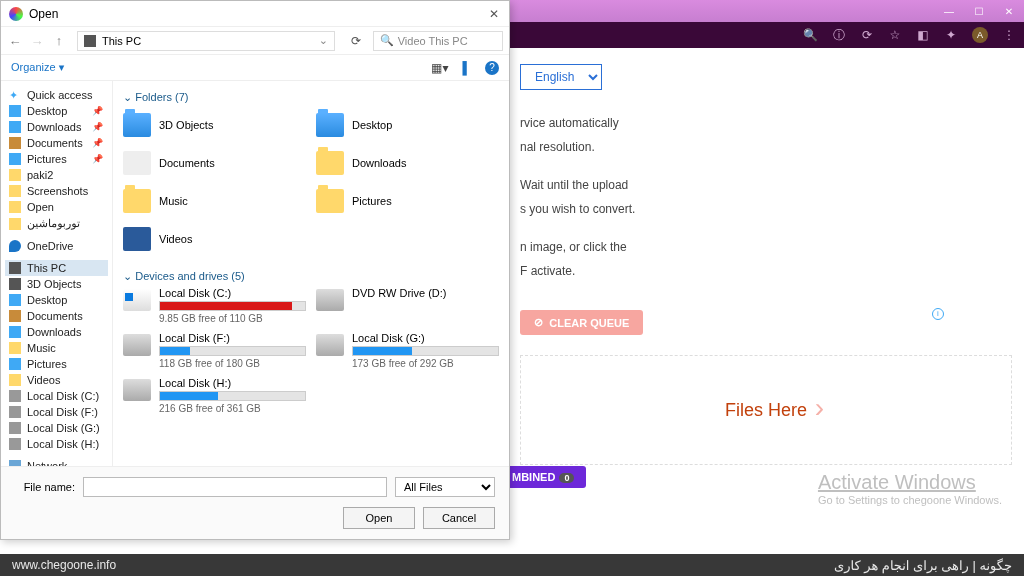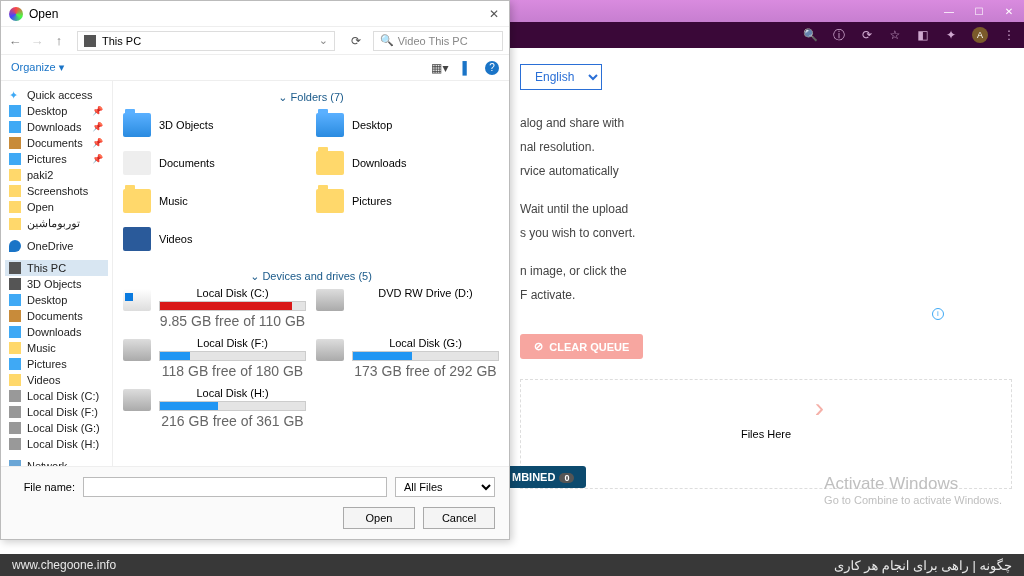--- a/index.html
+++ b/index.html
@@ -8,25 +8,25 @@
 .win-btn{width:30px;height:22px;display:flex;align-items:center;justify-content:center;color:#fff;font-size:10px;}
 .addr-bar{position:absolute;top:22px;left:0;right:0;height:26px;background:#3a0838;display:flex;justify-content:flex-end;align-items:center;padding-right:8px;gap:14px;}
 .addr-icon{width:14px;height:14px;color:#cfa8cf;font-size:12px;display:flex;align-items:center;justify-content:center;}
 .avatar{width:16px;height:16px;border-radius:50%;background:#7a5a2a;color:#fff;font-size:9px;display:flex;align-items:center;justify-content:center;}
 .page{position:absolute;top:48px;left:0;right:0;bottom:22px;background:#fff;padding:16px 12px 0 520px;font-size:12px;color:#444;}
 .lang-sel{border:1px solid #2a6fd6;padding:4px 10px;font-size:12px;color:#2a6fd6;background:#fff;}
 .page p{margin:6px 0;line-height:1.5;}
 .pdf-tools{margin-top:40px;font-size:11px;font-weight:600;color:#222;}
 .pdf-tools span{margin-right:12px;}
 .clear-btn{margin-top:24px;padding:6px 14px;background:#f7a6a0;color:#fff;border-radius:3px;font-size:11px;font-weight:600;display:inline-flex;align-items:center;gap:6px;}
-.drop-zone{margin-top:20px;height:110px;border:1px dashed #ddd;display:flex;align-items:center;justify-content:center;color:#000000;font-size:11px;position:relative;}
-.combined-btn{position:absolute;bottom:88px;left:500px;padding:5px 12px;background:#0c4a6e;color:#fff;border-radius:3px;font-size:11px;font-weight:600;margin-top:32px;}
+.drop-zone{margin-top:20px;height:110px;border:1px dashed #ddd;display:flex;align-items:center;justify-content:center;color:#c2410c;font-size:18px;position:relative;}
+.combined-btn{position:absolute;bottom:88px;left:500px;padding:5px 12px;background:#6d28d9;color:#fff;border-radius:3px;font-size:11px;font-weight:600;margin-top:32px;}
 .combined-btn .badge{background:#555;border-radius:8px;padding:0 5px;margin-left:4px;font-size:9px;}
 .activate{position:absolute;right:22px;bottom:70px;color:#bfbfbf;}
-.activate .t{font-size:17px;}
+.activate .t{font-size:20px;text-decoration:underline;}
 .activate .s{font-size:11px;}
 .info-icon{position:absolute;right:80px;top:260px;width:12px;height:12px;border:1px solid #3fa9f5;border-radius:50%;color:#3fa9f5;font-size:8px;text-align:center;line-height:10px;}
 .arrow-r{position:absolute;right:200px;bottom:130px;font-size:28px;color:#f5b0a8;}
 
 .dlg{position:absolute;top:0;left:0;width:510px;height:540px;background:#fff;border:1px solid #bbb;box-shadow:2px 2px 8px rgba(0,0,0,0.2);display:flex;flex-direction:column;font-size:12px;}
 .dlg-title{height:26px;display:flex;align-items:center;padding:0 8px;border-bottom:1px solid #eee;}
 .dlg-title .t{flex:1;font-size:12px;}
 .dlg-title .x{width:14px;text-align:center;color:#555;}
 .dlg-nav{height:28px;display:flex;align-items:center;padding:0 6px;gap:6px;border-bottom:1px solid #eee;}
 .nav-btn{width:16px;text-align:center;color:#777;font-size:13px;}
@@ -38,21 +38,21 @@
 .org{color:#1a74c7;font-size:11px;}
 .tb-r{margin-left:auto;display:flex;gap:14px;align-items:center;color:#444;}
 .tb-r .q{width:14px;height:14px;border-radius:50%;background:#1a74c7;color:#fff;font-size:10px;text-align:center;line-height:14px;}
 .dlg-body{flex:1;display:flex;overflow:hidden;}
 .sidebar{width:112px;border-right:1px solid #eee;padding:6px 4px;overflow:hidden;}
 .sb-item{display:flex;align-items:center;padding:2px 4px;font-size:11px;color:#222;gap:6px;white-space:nowrap;}
 .sb-item.sel{background:#d8e6f2;}
 .sb-ico{width:12px;height:12px;flex-shrink:0;}
 .pin{margin-left:auto;color:#999;font-size:9px;}
 .star{color:#3fa9f5;}
-.main{flex:1;padding:6px 10px;overflow:hidden;text-align:center;}
+.main{flex:1;padding:6px 10px;overflow:hidden;}
 .section-h{color:#1a5a8a;font-size:11px;padding:4px 0;}
 .section-h::before{content:"⌄ ";}
 .folders-grid{display:grid;grid-template-columns:1fr 1fr;gap:4px 10px;margin-bottom:10px;}
 .fitem{display:flex;align-items:center;gap:8px;height:34px;}
 .fico{width:28px;height:24px;background:#ffd86b;border-radius:2px;position:relative;}
 .fico::before{content:"";position:absolute;top:-4px;left:2px;width:10px;height:4px;background:#ffd86b;border-radius:1px 1px 0 0;}
 .fico.blue{background:linear-gradient(#5ab0ff,#2a8be0);}
 .fico.blue::before{background:#5ab0ff;}
 .fico.doc{background:#eee;}
 .fico.doc::before{display:none;}
@@ -63,21 +63,21 @@
 .drive{display:flex;gap:8px;}
 .dico{width:28px;height:22px;background:linear-gradient(#ddd,#aaa);border-radius:2px;margin-top:2px;flex-shrink:0;}
 .dico.win{background:linear-gradient(#fff,#ddd);position:relative;}
 .dico.win::after{content:"";position:absolute;left:2px;top:4px;width:8px;height:8px;background:#0a7adf;}
 .dinfo{flex:1;}
 .dname{font-size:11px;}
 .dbar{height:10px;background:#e4e4e4;margin:2px 0;border:1px solid #ccc;}
 .dfill{height:100%;}
 .dfill.red{background:#d91818;}
 .dfill.blue{background:#2196f3;}
-.dfree{font-size:14px;color:#666;}
+.dfree{font-size:10px;color:#666;}
 .dlg-foot{border-top:1px solid #eee;padding:10px 14px;background:#fafafa;}
 .fn-row{display:flex;align-items:center;gap:8px;margin-bottom:10px;}
 .fn-row label{font-size:11px;width:60px;text-align:right;}
 .fn-input{flex:1;height:20px;border:1px solid #bbb;}
 .filter{width:100px;height:20px;border:1px solid #bbb;font-size:11px;padding:0 4px;background:#fff;}
 .btns{display:flex;justify-content:flex-end;gap:8px;}
 .btns button{width:72px;height:22px;font-size:11px;border:1px solid #aaa;background:#f4f4f4;}
 
 .footer{position:absolute;left:0;right:0;bottom:0;height:22px;background:#383838;color:#e8e8e8;display:flex;align-items:center;padding:0 12px;font-size:12px;}
 .footer .url{flex:0 0 auto;}
@@ -108,43 +108,42 @@
   <span class="addr-icon">☆</span>
   <span class="addr-icon">◧</span>
   <span class="addr-icon">✦</span>
   <span class="avatar">A</span>
   <span class="addr-icon">⋮</span>
 </div>
 
 <div class="page">
   <select class="lang-sel"><option>English</option></select>
   <div style="height:18px"></div>
-  <p>alog and share with</p>
+  <p>rvice automatically</p>
   <p>nal resolution.</p>
-  <p>rvice automatically</p>
   <div style="height:8px"></div>
   <p>Wait until the upload</p>
   <p>s you wish to convert.</p>
   <div style="height:8px"></div>
   <p>n image, or click the</p>
   <p>F activate.</p>
   <div class="info-icon">i</div>
   <div class="clear-btn">
       <span>⊘</span>
       <span>CLEAR QUEUE</span>
     </div>
   <div class="drop-zone">
       <span>Files Here</span>
     </div>
   <div class="arrow-r">›</div>
 </div>
 <div class="combined-btn"><span>MBINED</span><span class="badge">0</span></div>
 <div class="activate">
   <div class="t">Activate Windows</div>
-  <div class="s">Go to Combine to activate Windows.</div>
+  <div class="s">Go to Settings to chegoone Windows.</div>
 </div>
 
 <div class="dlg">
   <div class="dlg-title">
     <span style="width:14px;height:14px;border-radius:50%;background:conic-gradient(#f44,#4f4,#44f,#f44);margin-right:6px;"></span>
     <span class="t">Open</span>
     <span class="x">✕</span>
   </div>
   <div class="dlg-nav">
     <span class="nav-btn">←</span>

